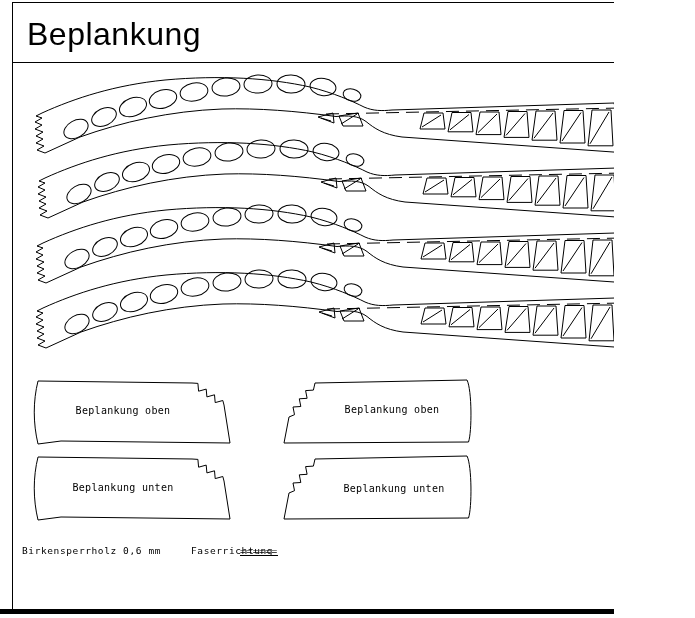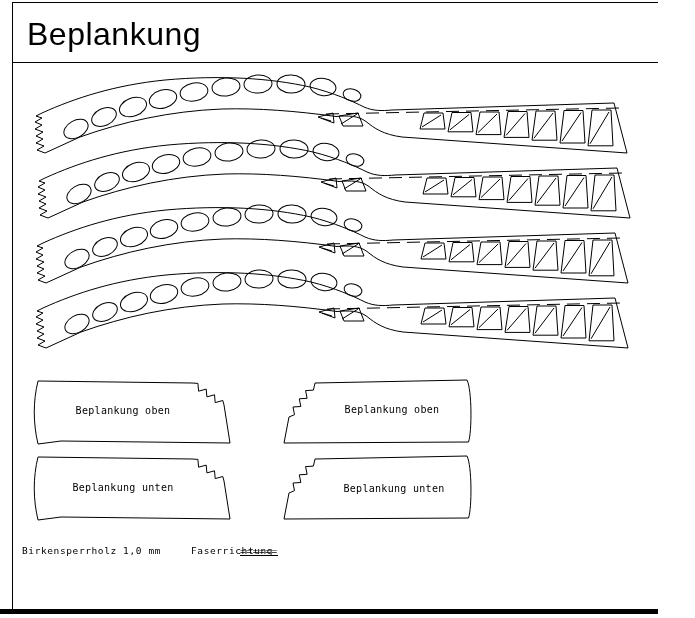--- a/index.html
+++ b/index.html
@@ -3,21 +3,20 @@
 <meta charset="utf-8">
 <style>
   html,body { margin:0; padding:0; background:#ffffff; }
   #page {
     position:relative;
     width:614px; height:618px;
     background:#ffffff;
     overflow:hidden;
     font-family:"Liberation Sans", sans-serif;
     color:#000000;
-    padding-left:44px;
   }
   #drawing-svg { position:absolute; left:0; top:0; }
   .txt { position:absolute; white-space:nowrap; color:#000; }
   .title-text {
     left:27px; top:16px;
     font-size:32px;
     font-family:"Liberation Sans", sans-serif;
     letter-spacing:0.5px;
   }
   .cad-text {
@@ -129,16 +128,16 @@
     <use href="#panelB" transform="translate(0,76)"></use>
   </svg>
 
   <div class="txt title-text">Beplankung</div>
 
   <div class="txt panel-label" style="left:123px; top:410px;">Beplankung oben</div>
   <div class="txt panel-label" style="left:392px; top:409px;">Beplankung oben</div>
   <div class="txt panel-label" style="left:123px; top:487px;">Beplankung unten</div>
   <div class="txt panel-label" style="left:394px; top:488px;">Beplankung unten</div>
 
-  <div class="txt cad-text" style="left:22px; top:545px;">Birkensperrholz 1,0 mm</div>
+  <div class="txt cad-text" style="left:22px; top:545px;">Birkensperrholz 0,6 mm</div>
   <div class="txt cad-text" style="left:167px; top:545px;margin-left:24px;">Faserrichtung</div>
   <div class="txt grain-sym" style="left:240px; top:546px; position:absolute;">======</div>
 </div>
 
 </body></html>

